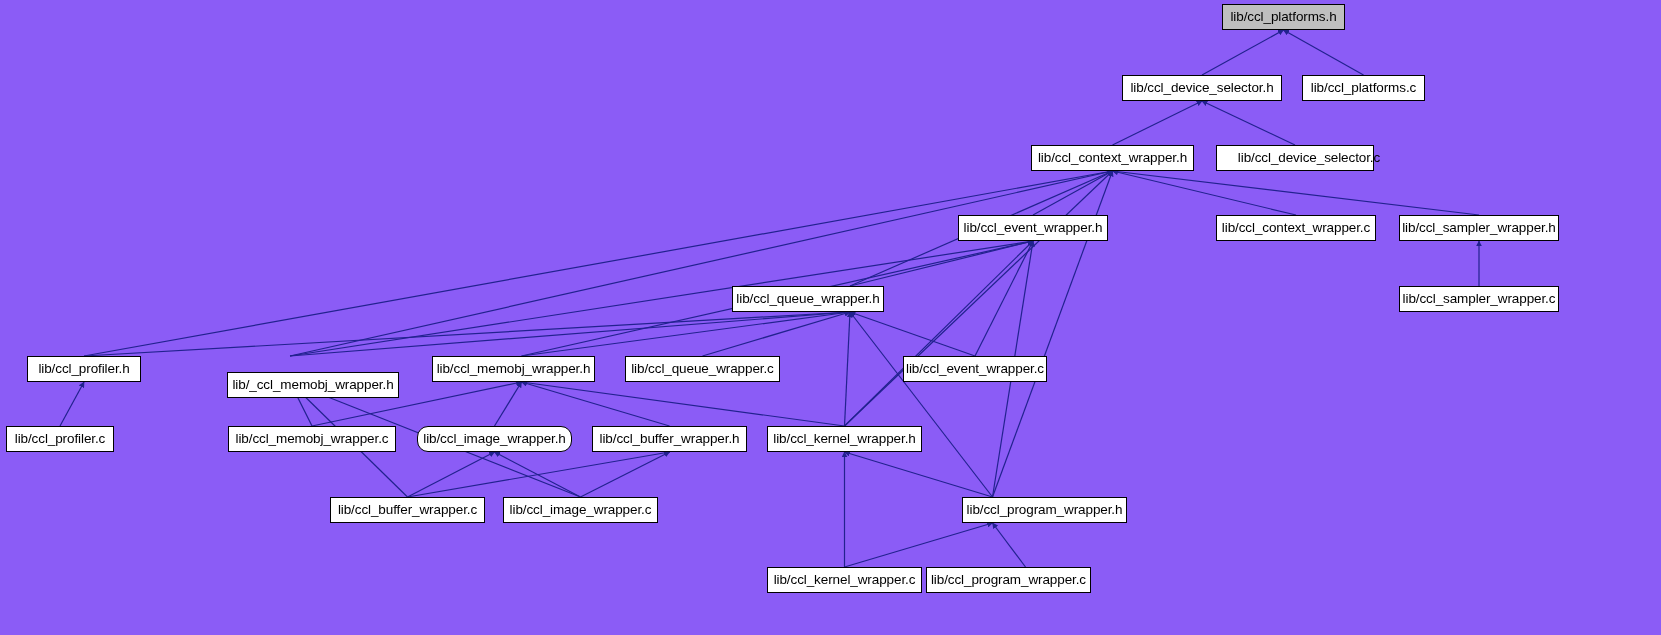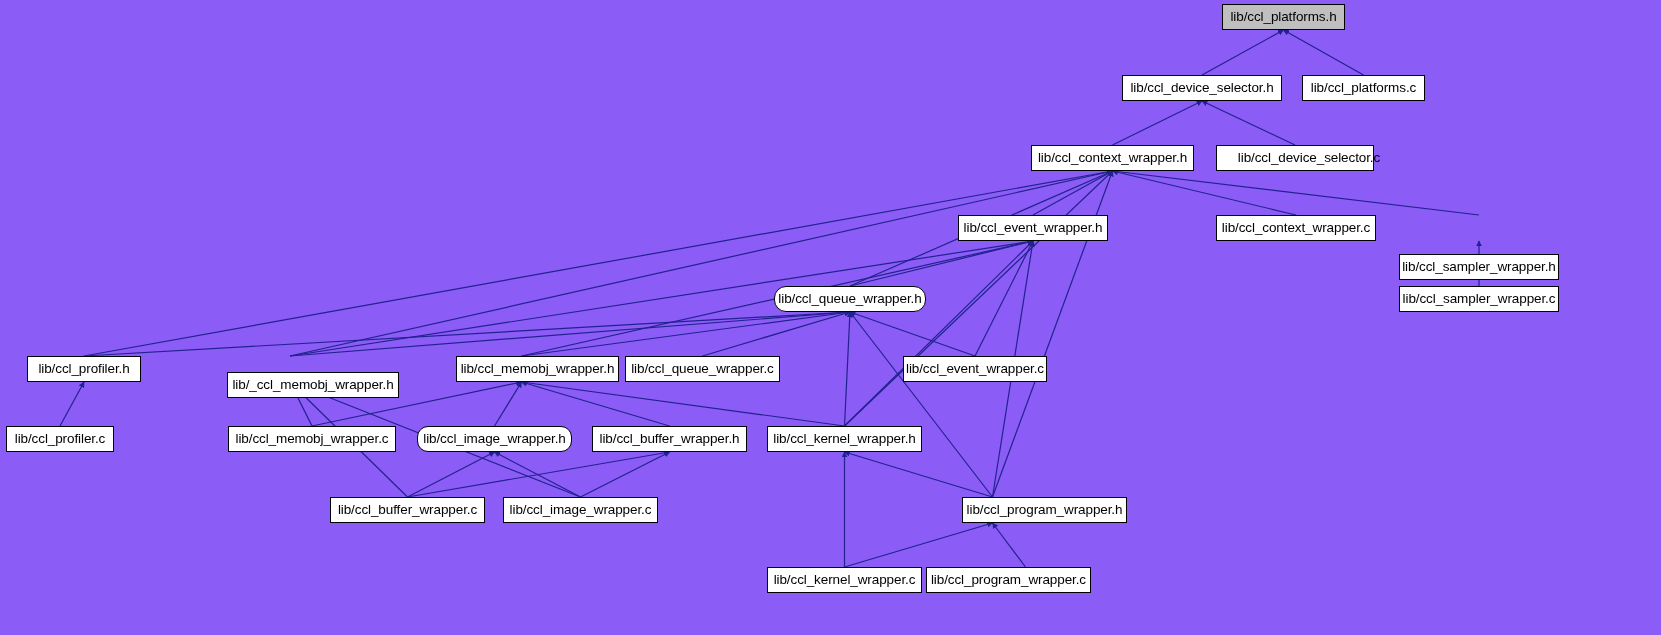--- a/index.html
+++ b/index.html
@@ -100,36 +100,36 @@
       </div>
       <div class="node" style="left: 1216px; top: 145px; width: 158px; height: 26px; padding-left: 28px;">
         <span>lib/ccl_device_selector.c</span>
       </div>
       <div class="node" style="left: 958px; top: 215px; width: 150px; height: 26px;">
         <span>lib/ccl_event_wrapper.h</span>
       </div>
       <div class="node" style="left: 1216px; top: 215px; width: 160px; height: 26px;">
         <span>lib/ccl_context_wrapper.c</span>
       </div>
-      <div class="node" style="left: 1399px; top: 215px; width: 160px; height: 26px; margin-top: 39px;">
+      <div class="node" style="left: 1399px; top: 215px; width: 160px; height: 26px;">
         <span>lib/ccl_sampler_wrapper.h</span>
       </div>
-      <div class="node" style="left: 774px; top: 286px; width: 152px; height: 26px; border-radius: 12px;">
+      <div class="node" style="left: 732px; top: 286px; width: 152px; height: 26px;">
         <span>lib/ccl_queue_wrapper.h</span>
       </div>
       <div class="node" style="left: 1399px; top: 286px; width: 160px; height: 26px;">
         <span>lib/ccl_sampler_wrapper.c</span>
       </div>
       <div class="node" style="left: 27px; top: 356px; width: 114px; height: 26px;">
         <span>lib/ccl_profiler.h</span>
       </div>
       <div class="node" style="left: 204px; top: 372px; width: 172px; height: 26px; margin-left: 23px;">
         <span>lib/_ccl_memobj_wrapper.h</span>
       </div>
-      <div class="node" style="left: 456px; top: 356px; width: 163px; height: 26px;">
+      <div class="node" style="left: 432px; top: 356px; width: 163px; height: 26px;">
         <span>lib/ccl_memobj_wrapper.h</span>
       </div>
       <div class="node" style="left: 625px; top: 356px; width: 155px; height: 26px;">
         <span>lib/ccl_queue_wrapper.c</span>
       </div>
       <div class="node" style="left: 903px; top: 356px; width: 144px; height: 26px;">
         <span>lib/ccl_event_wrapper.c</span>
       </div>
       <div class="node" style="left: 6px; top: 426px; width: 108px; height: 26px;">
         <span>lib/ccl_profiler.c</span>

